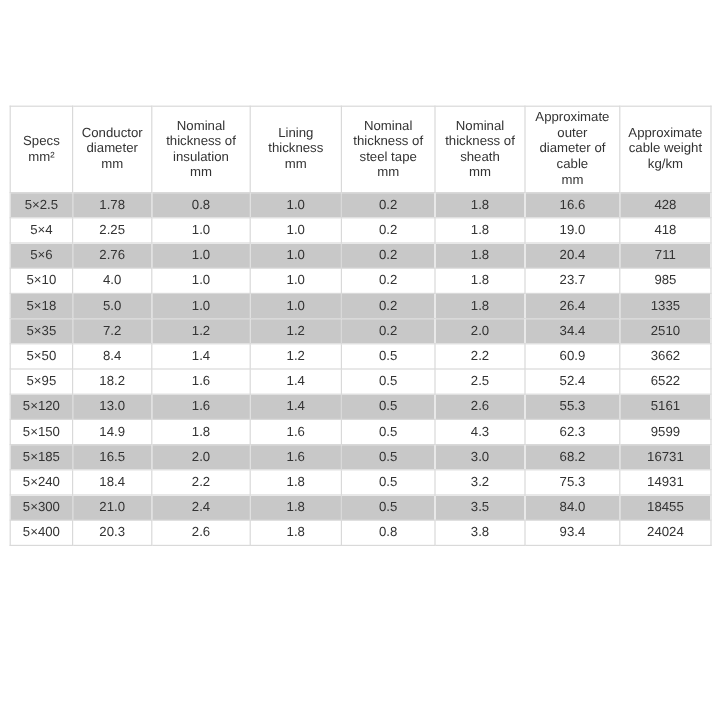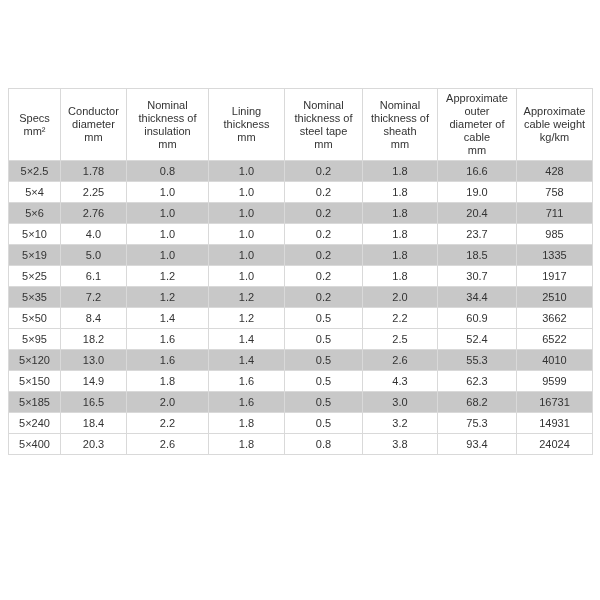--- a/index.html
+++ b/index.html
@@ -119,21 +119,21 @@
           <td>428</td>
         </tr>
         <tr>
           <td>5×4</td>
           <td>2.25</td>
           <td>1.0</td>
           <td>1.0</td>
           <td>0.2</td>
           <td>1.8</td>
           <td>19.0</td>
-          <td>758</td>
+          <td>418</td>
         </tr>
         <tr class="striped">
           <td>5×6</td>
           <td>2.76</td>
           <td>1.0</td>
           <td>1.0</td>
           <td>0.2</td>
           <td>1.8</td>
           <td>20.4</td>
           <td>711</td>
@@ -142,38 +142,28 @@
           <td>5×10</td>
           <td>4.0</td>
           <td>1.0</td>
           <td>1.0</td>
           <td>0.2</td>
           <td>1.8</td>
           <td>23.7</td>
           <td>985</td>
         </tr>
         <tr class="striped">
-          <td>5×19</td>
+          <td>5×18</td>
           <td>5.0</td>
           <td>1.0</td>
           <td>1.0</td>
           <td>0.2</td>
           <td>1.8</td>
-          <td>18.5</td>
+          <td>26.4</td>
           <td>1335</td>
-        </tr>
-        <tr>
-          <td>5×25</td>
-          <td>6.1</td>
-          <td>1.2</td>
-          <td>1.0</td>
-          <td>0.2</td>
-          <td>1.8</td>
-          <td>30.7</td>
-          <td>1917</td>
         </tr>
         <tr class="striped">
           <td>5×35</td>
           <td>7.2</td>
           <td>1.2</td>
           <td>1.2</td>
           <td>0.2</td>
           <td>2.0</td>
           <td>34.4</td>
           <td>2510</td>
@@ -199,21 +189,21 @@
           <td>6522</td>
         </tr>
         <tr class="striped">
           <td>5×120</td>
           <td>13.0</td>
           <td>1.6</td>
           <td>1.4</td>
           <td>0.5</td>
           <td>2.6</td>
           <td>55.3</td>
-          <td>4010</td>
+          <td>5161</td>
         </tr>
         <tr>
           <td>5×150</td>
           <td>14.9</td>
           <td>1.8</td>
           <td>1.6</td>
           <td>0.5</td>
           <td>4.3</td>
           <td>62.3</td>
           <td>9599</td>
@@ -230,20 +220,30 @@
         </tr>
         <tr>
           <td>5×240</td>
           <td>18.4</td>
           <td>2.2</td>
           <td>1.8</td>
           <td>0.5</td>
           <td>3.2</td>
           <td>75.3</td>
           <td>14931</td>
+        </tr>
+        <tr class="striped">
+          <td>5×300</td>
+          <td>21.0</td>
+          <td>2.4</td>
+          <td>1.8</td>
+          <td>0.5</td>
+          <td>3.5</td>
+          <td>84.0</td>
+          <td>18455</td>
         </tr>
         <tr>
           <td>5×400</td>
           <td>20.3</td>
           <td>2.6</td>
           <td>1.8</td>
           <td>0.8</td>
           <td>3.8</td>
           <td>93.4</td>
           <td>24024</td>

